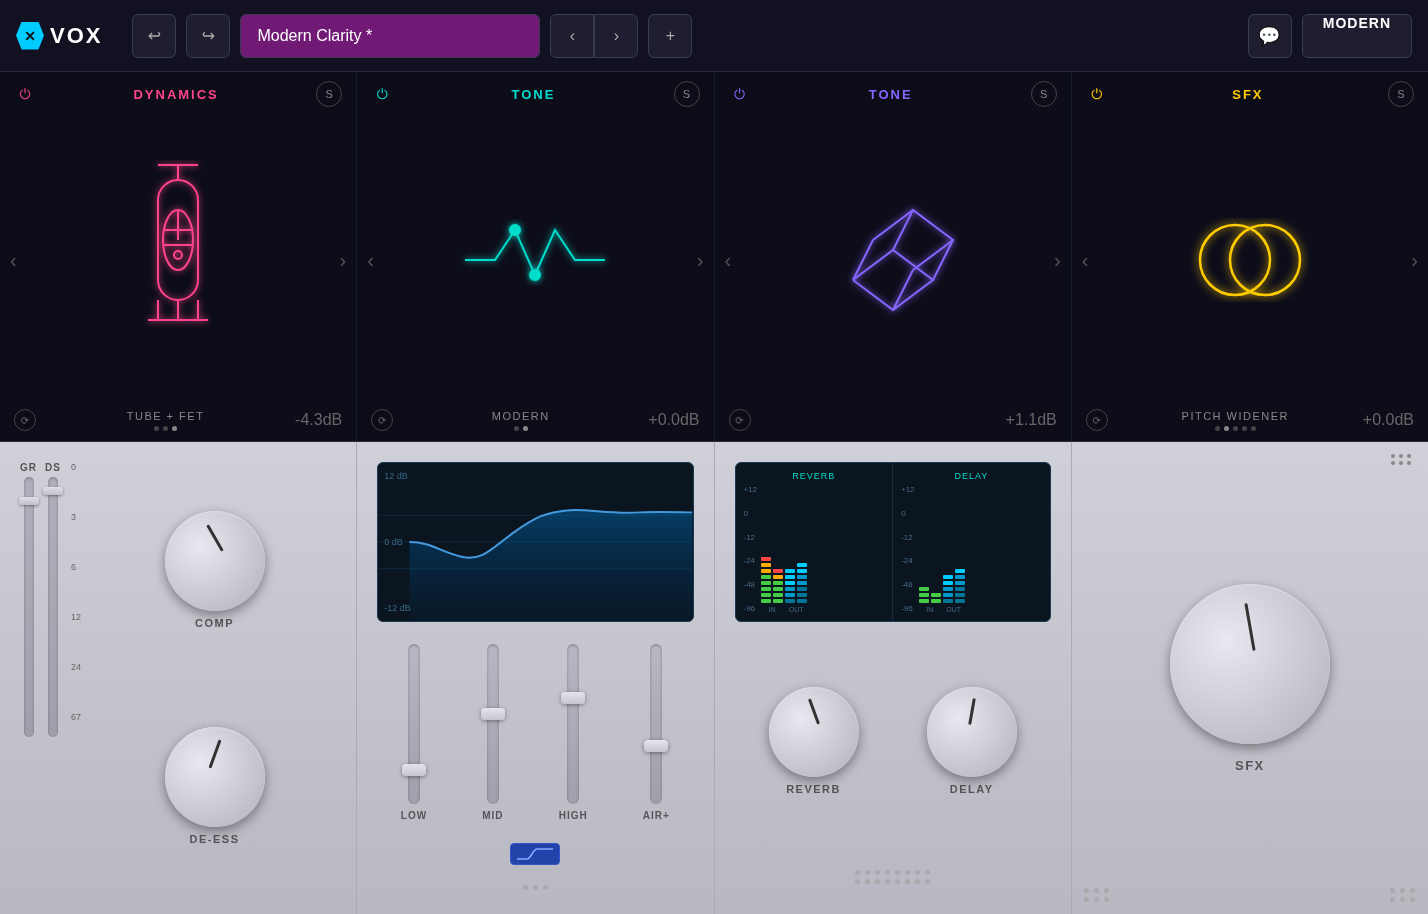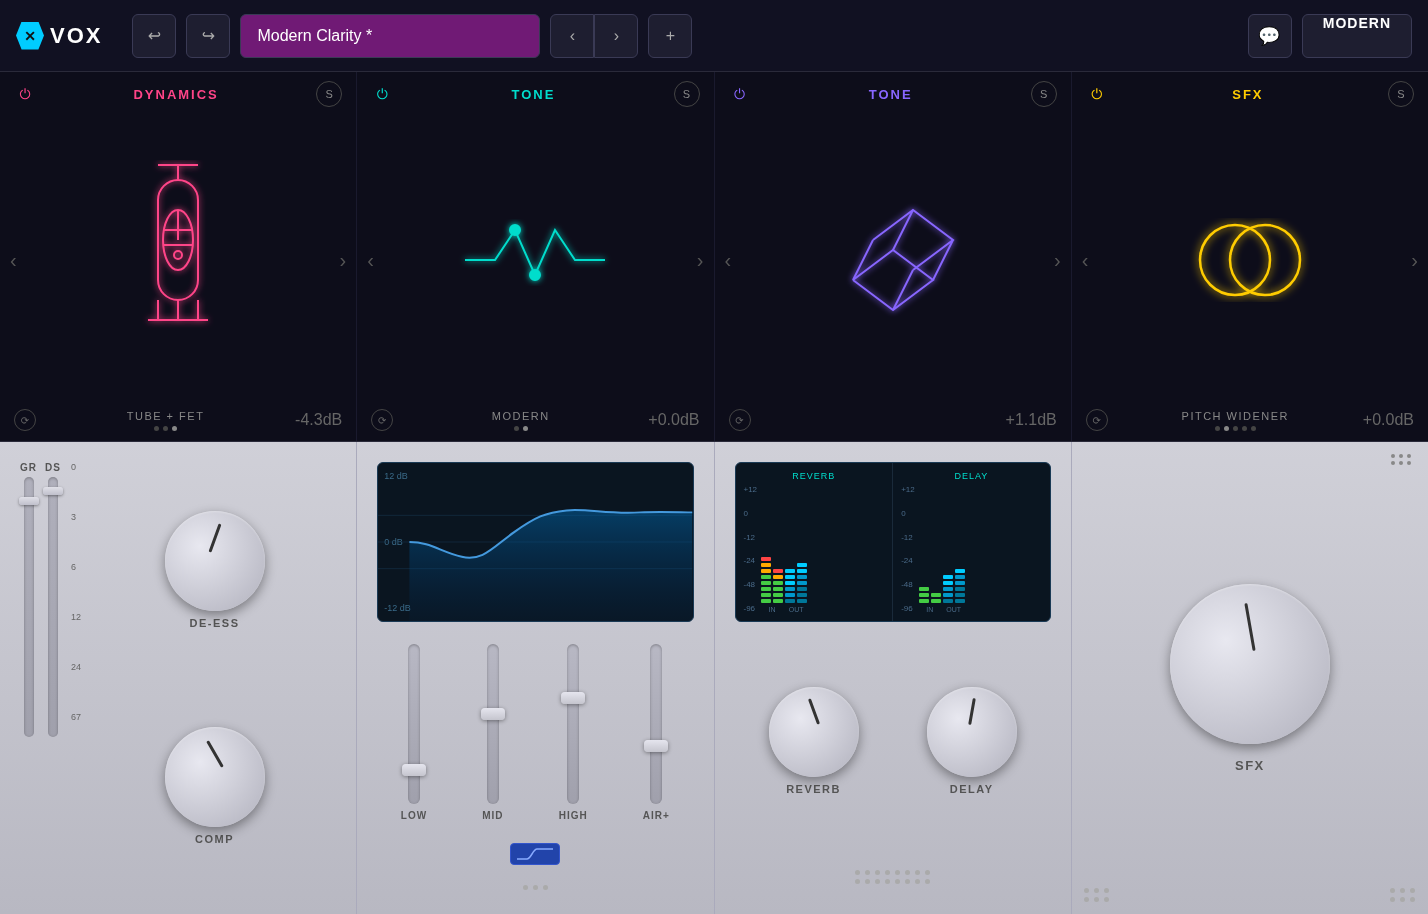--- a/index.html
+++ b/index.html
@@ -705,29 +705,29 @@
             <span>6</span>
             <span>12</span>
             <span>24</span>
             <span>67</span>
           </div>
         </div>
 
         <div style="flex:1; display:flex; flex-direction:column; align-items:center; justify-content:space-around; height:100%;">
           <div class="knob-container">
             <div class="knob knob-large">
-              <div class="knob-indicator" style="transform: translateX(-50%) rotate(20deg);"></div>
-            </div>
-            <div class="knob-label">DE-ESS</div>
+              <div class="knob-indicator" style="transform: translateX(-50%) rotate(-30deg);"></div>
+            </div>
+            <div class="knob-label">COMP</div>
           </div>
           <div class="knob-container">
             <div class="knob knob-large">
-              <div class="knob-indicator" style="transform: translateX(-50%) rotate(-30deg);"></div>
-            </div>
-            <div class="knob-label">COMP</div>
+              <div class="knob-indicator" style="transform: translateX(-50%) rotate(20deg);"></div>
+            </div>
+            <div class="knob-label">DE-ESS</div>
           </div>
         </div>
       </div>
     </div>
 
     <div class="control-panel">
       <div class="tone-controls">
 
         <div class="eq-display">
           <div class="eq-labels">

